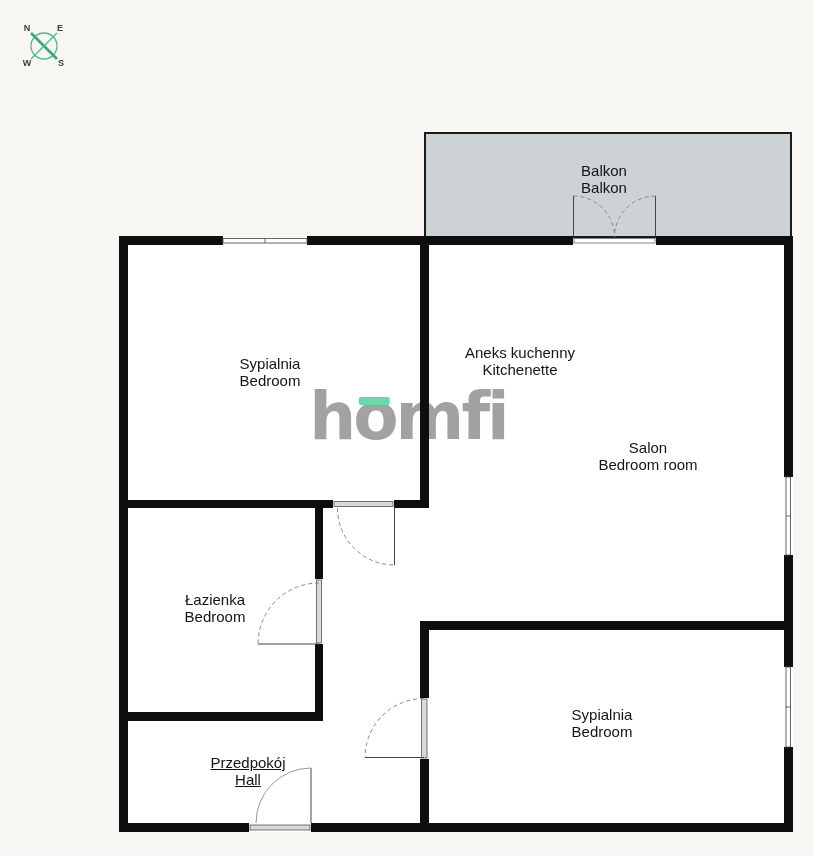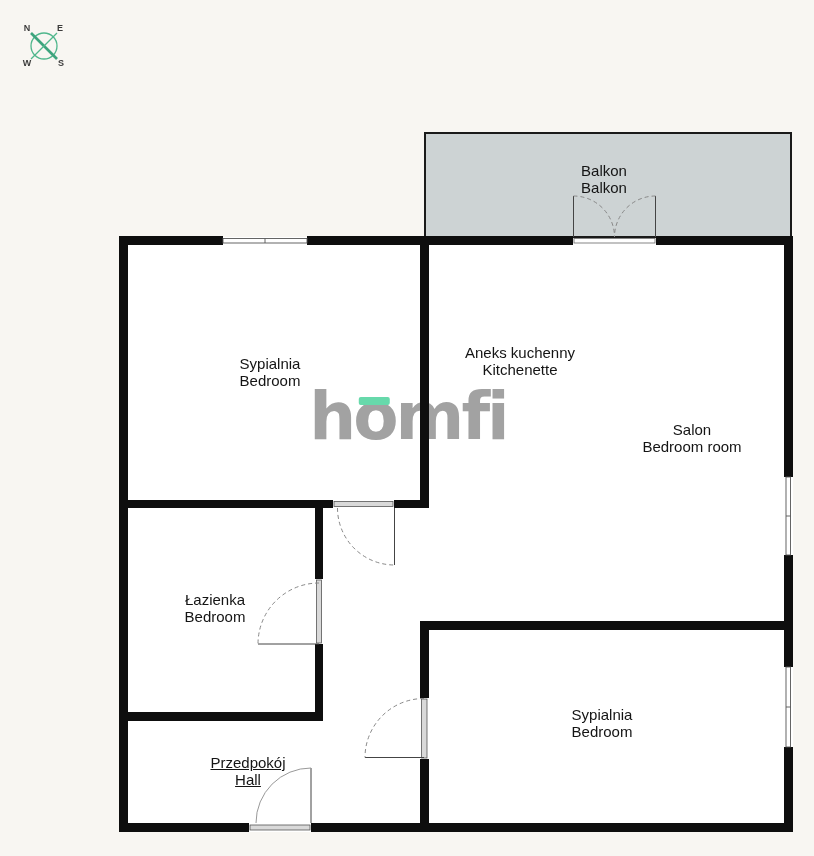--- a/index.html
+++ b/index.html
@@ -150,21 +150,21 @@
     <span>Balkon</span>
   </div>
   <div class="room-label" style="left:270px;top:372px;">
     <span>Sypialnia</span>
     <span>Bedroom</span>
   </div>
   <div class="room-label" style="left:520px;top:361px;">
     <span>Aneks kuchenny</span>
     <span>Kitchenette</span>
   </div>
-  <div class="room-label" style="left:648px;top:438px;margin-left:44px;">
+  <div class="room-label" style="left:648px;top:456px;">
     <span>Salon</span>
     <span>Bedroom room</span>
   </div>
   <div class="room-label" style="left:215px;top:608px;">
     <span>Łazienka</span>
     <span>Bedroom</span>
   </div>
   <div class="room-label" style="left:248px;top:771px;text-decoration:underline;">
     <span>Przedpokój</span>
     <span>Hall</span>

